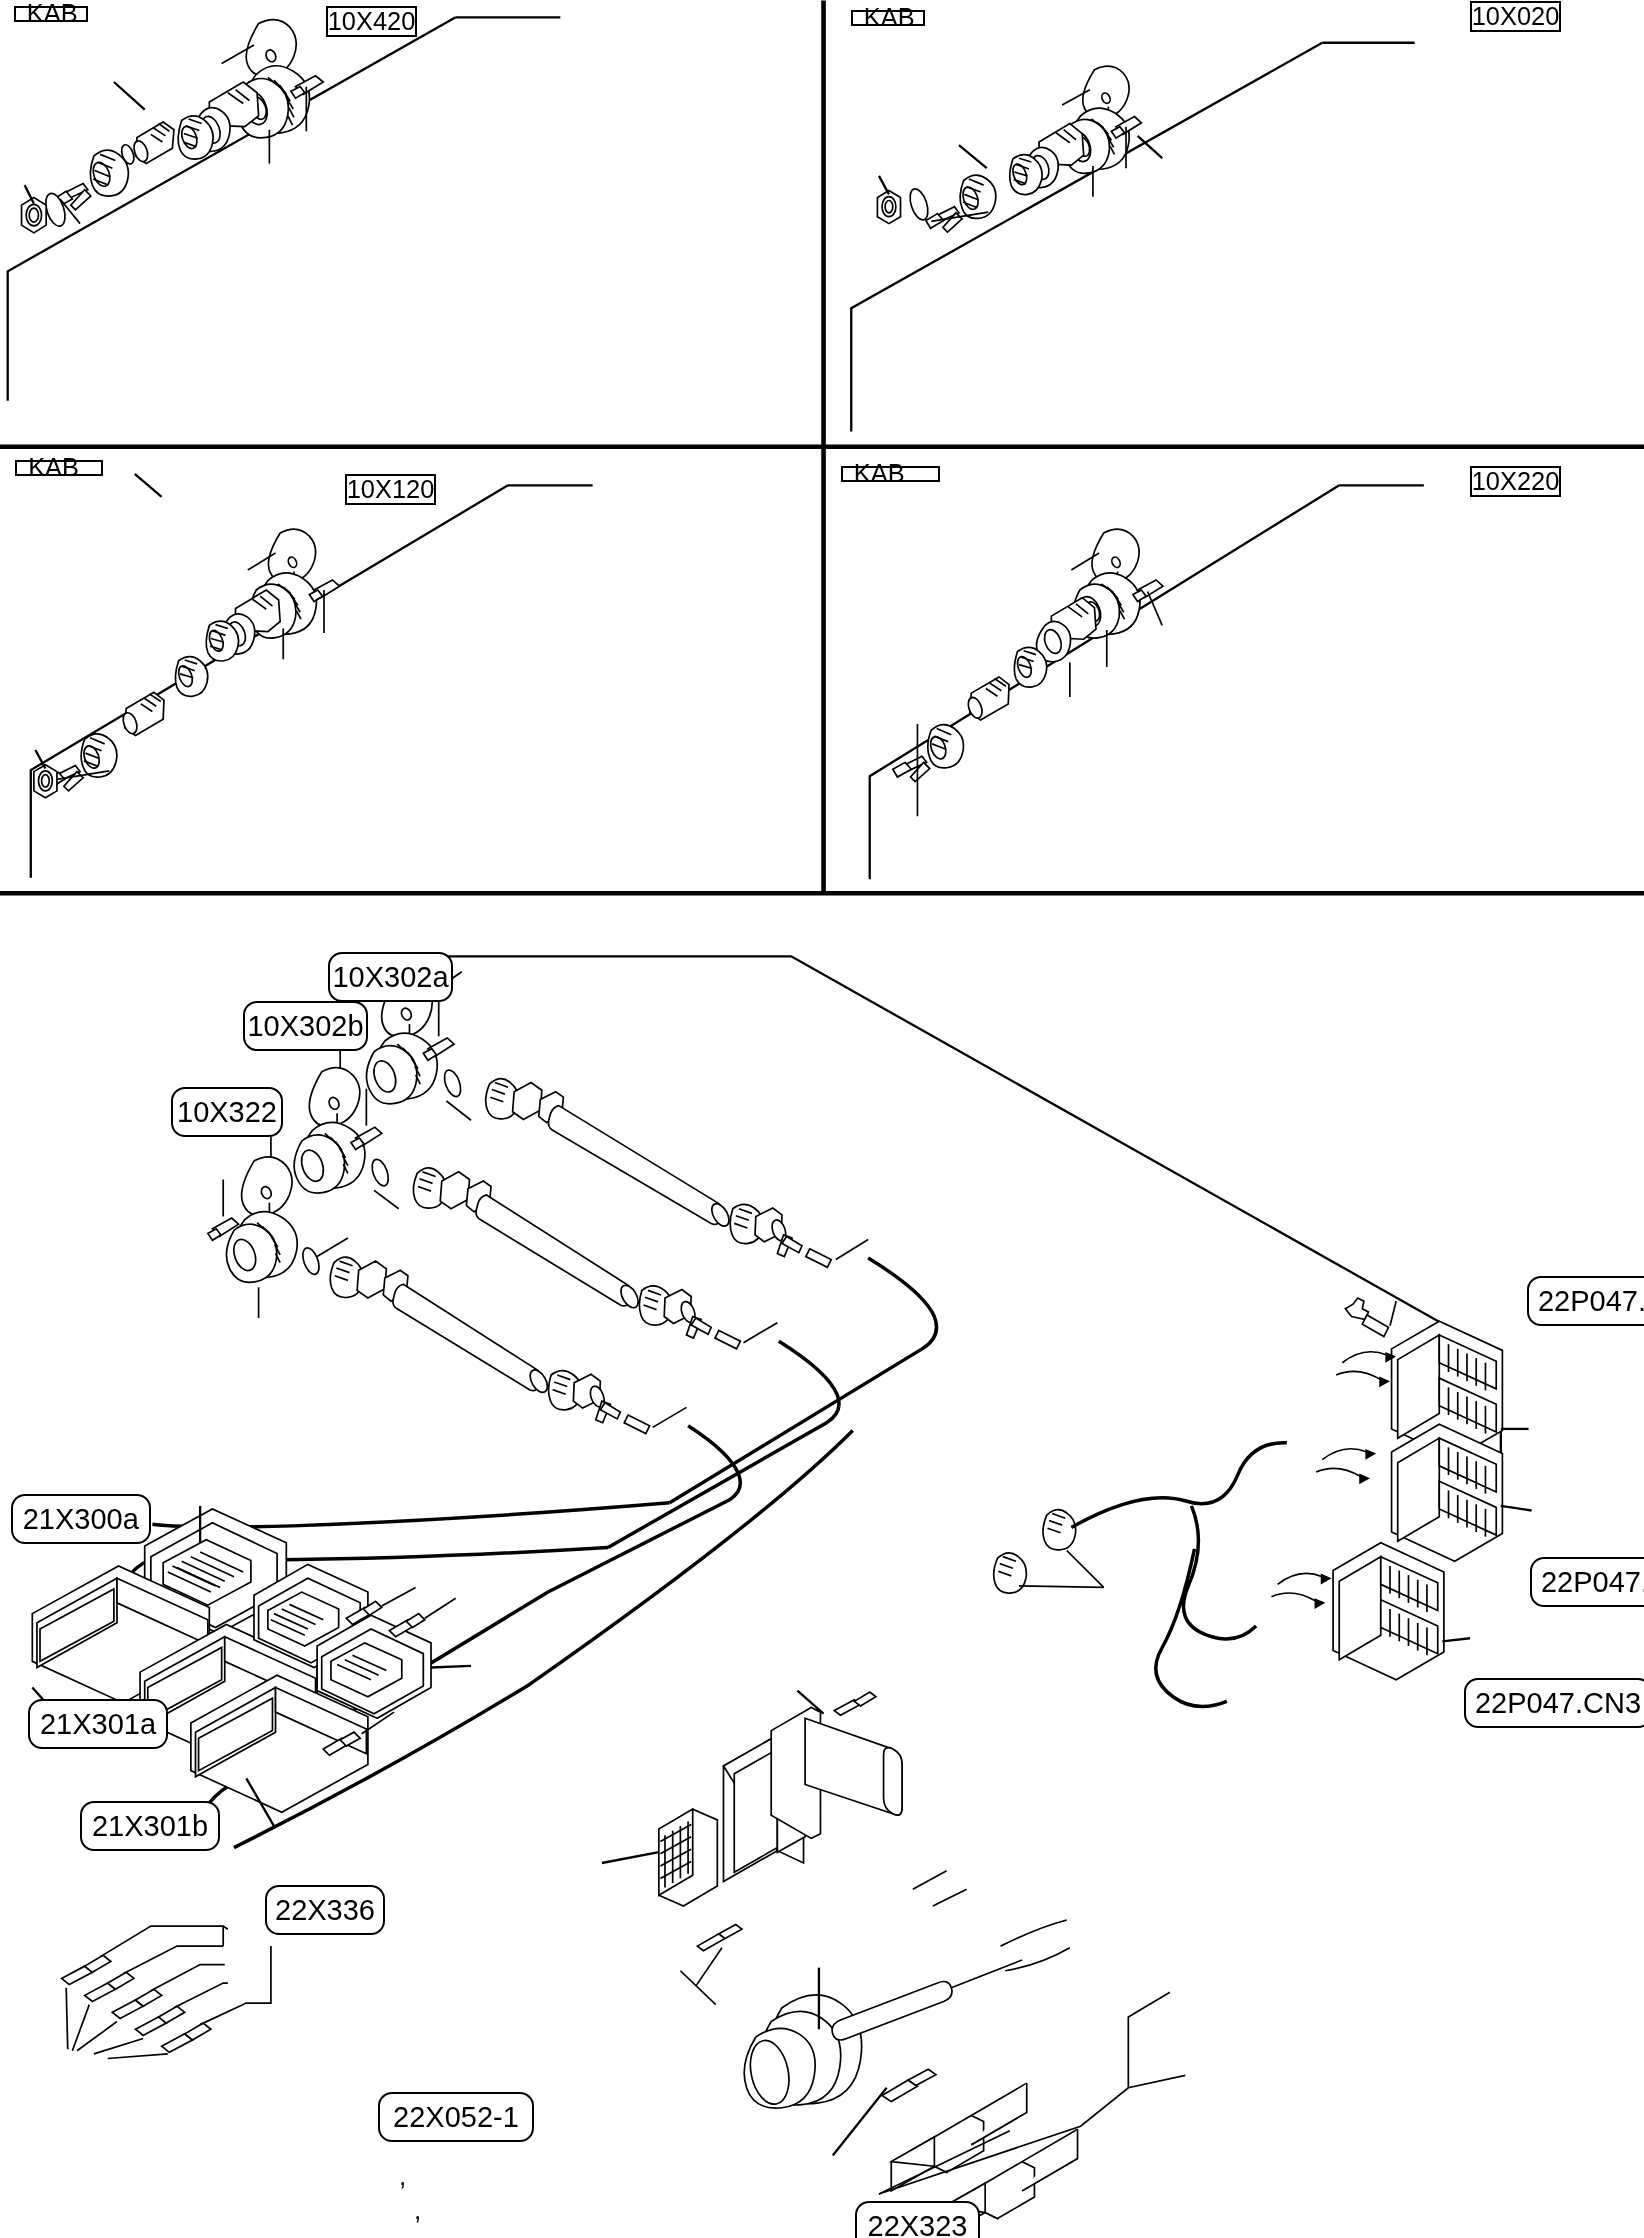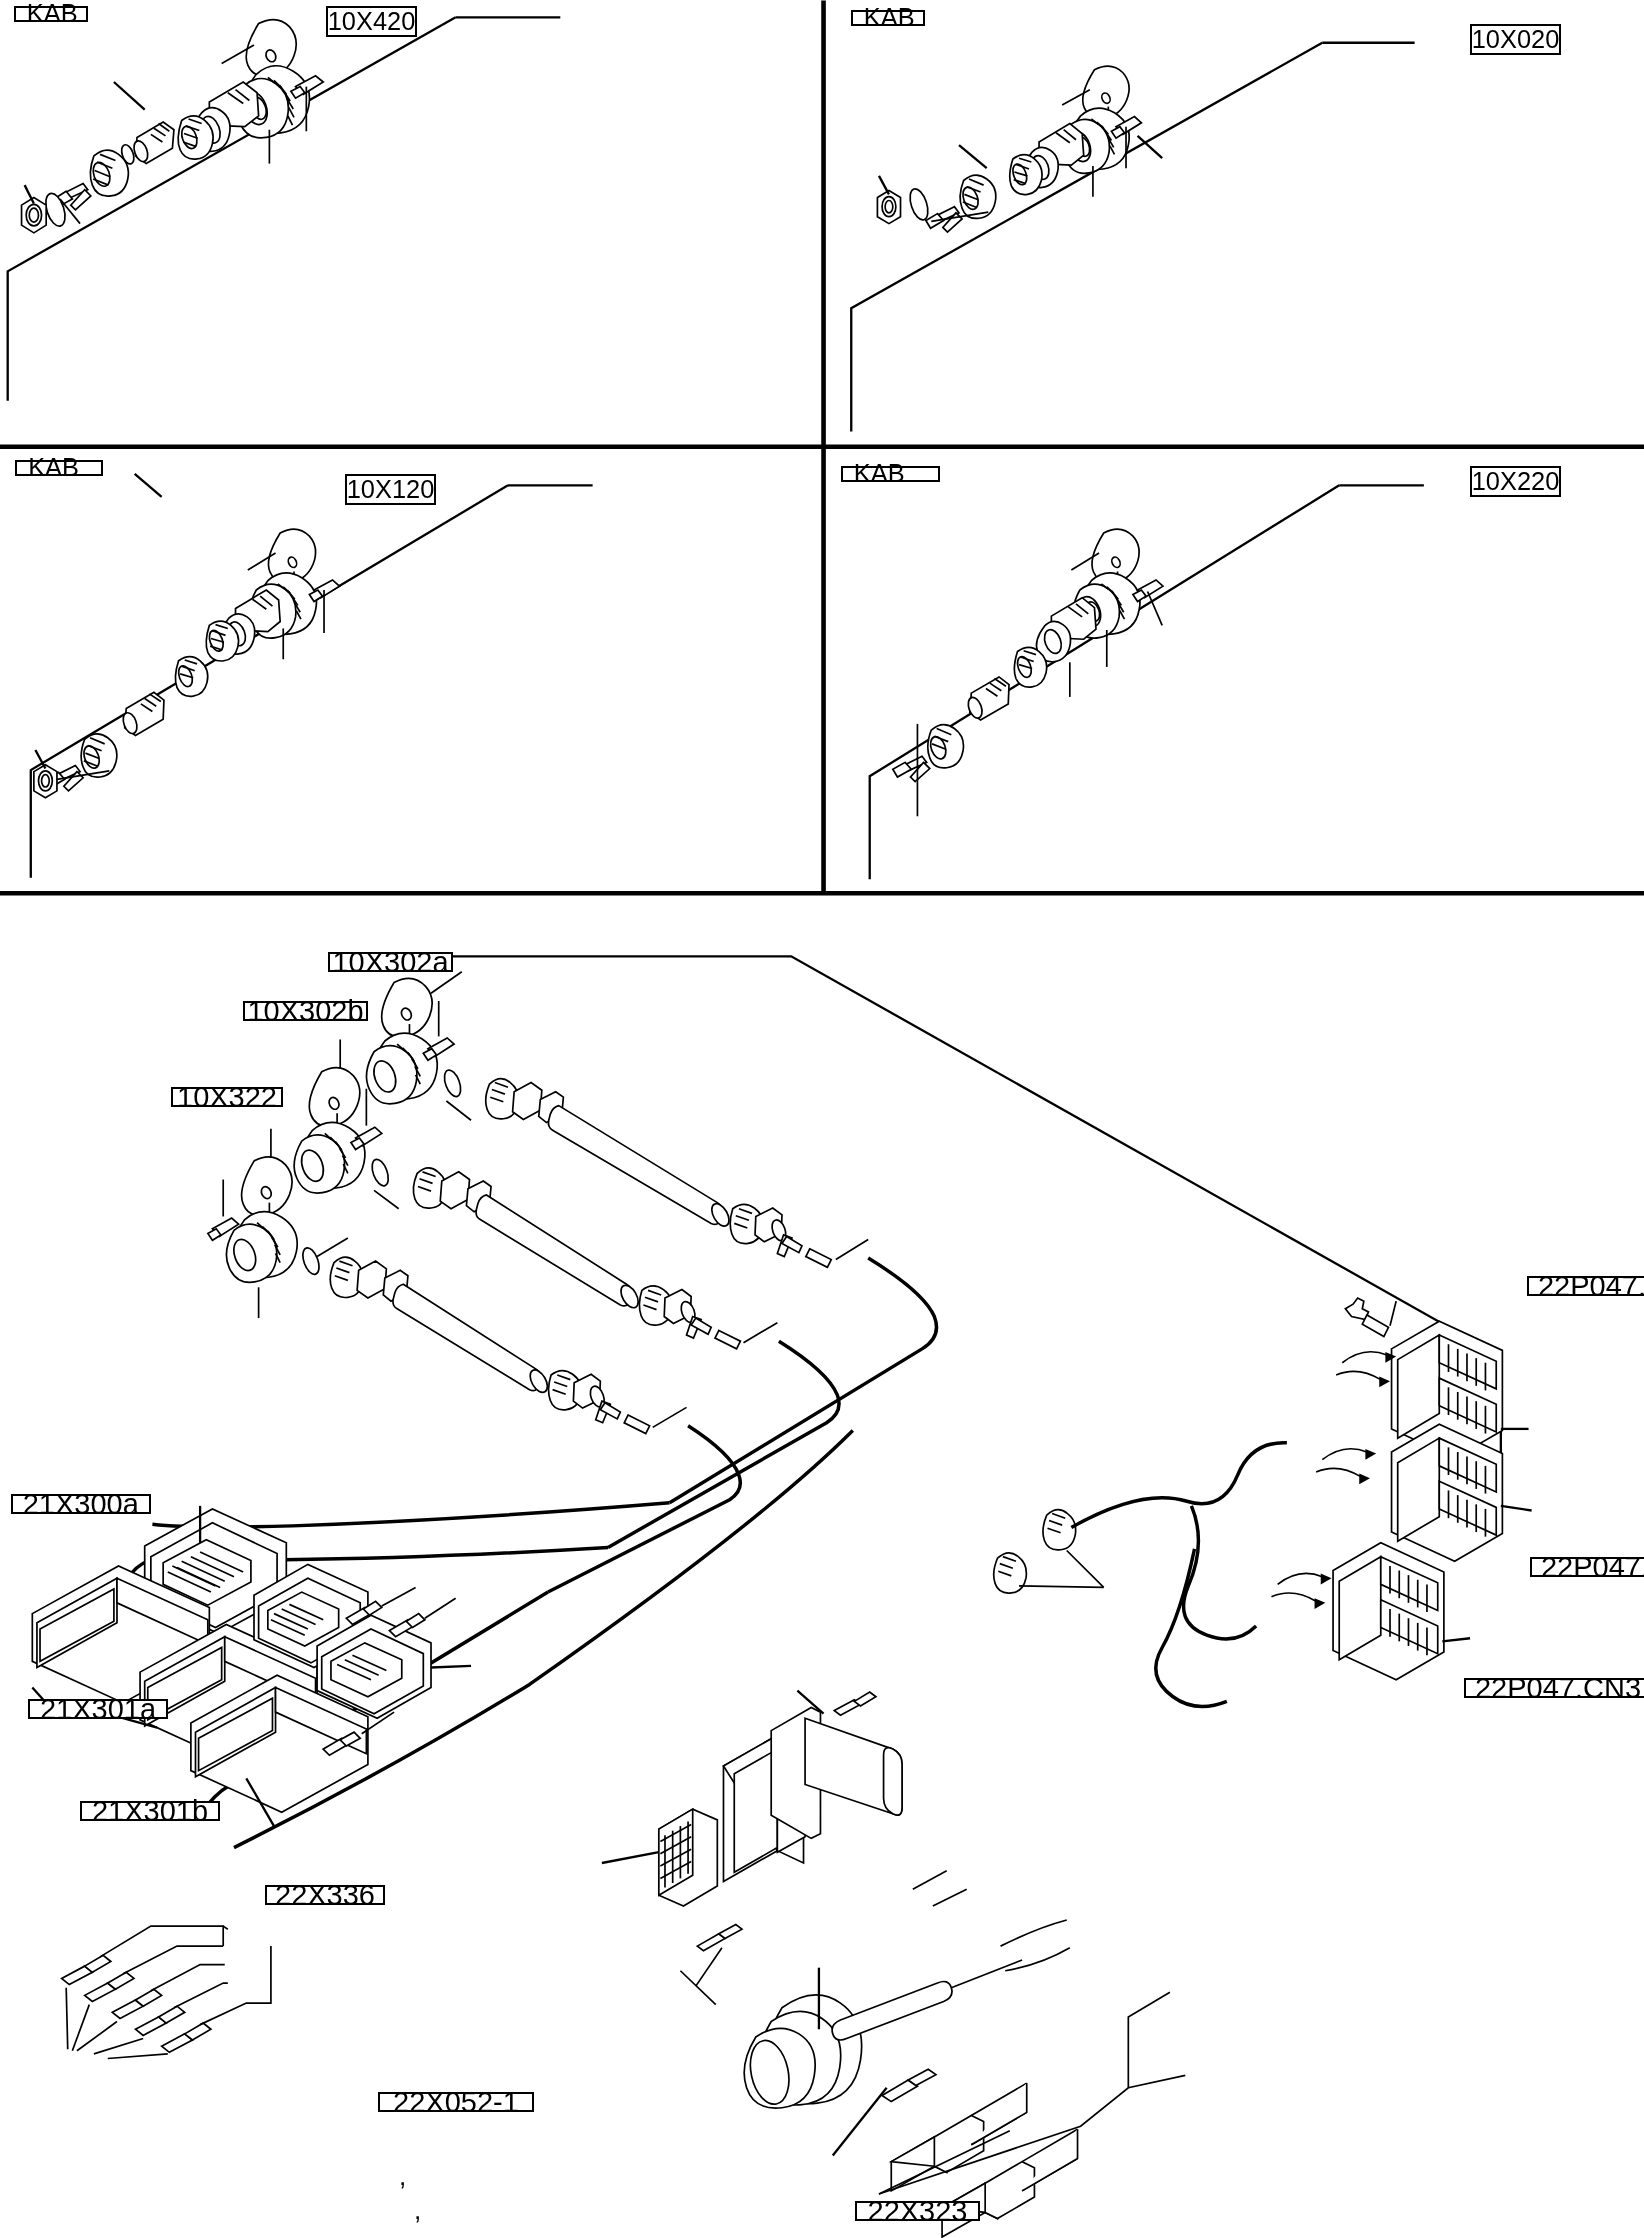--- a/index.html
+++ b/index.html
@@ -7,21 +7,21 @@
   #sheet{position:relative;width:1644px;height:2239px;background:#fff;overflow:hidden;}
   svg.layer{position:absolute;left:0;top:0;width:1644px;height:2239px;overflow:visible;}
   .tagbox{position:absolute;border:2.3px solid #000;background:#fff;display:flex;align-items:center;
           box-sizing:border-box;}
   .tagbox span{display:block;white-space:nowrap;color:#000;font-weight:400;
                font-family:"Liberation Sans",sans-serif;}
   .tag-kab{height:16px;padding:0 4.6px;}
   .tag-kab span{font-size:25.4px;line-height:25.4px;padding-left:6.2px;letter-spacing:0px;}
   .tag-code{height:31px;padding:0 0;justify-content:center;}
   .tag-code span{font-size:25.4px;line-height:25.4px;letter-spacing:0px;}
-  .tag-big{height:20px;padding:0 9.2px;justify-content:center;}
+  .tag-big{height:50px;padding:0 9.2px;justify-content:center;border-radius:14px;}
   .tag-big span{font-size:29px;line-height:29px;letter-spacing:0px;}
   .comma{position:absolute;font-size:26px;line-height:15.4px;color:#000;
          font-family:"Liberation Sans",sans-serif;}
   .ln{stroke:#000;fill:none;stroke-linecap:butt;stroke-linejoin:miter;}
   .w1{stroke-width:2.2;}
   .w15{stroke-width:3;}
   .w2{stroke-width:4.5;}
   .w3{stroke-width:6;}
   .fillw{fill:#ffffff;stroke:#000;stroke-width:2.2;}
   .fillk{fill:#000000;stroke:none;}
@@ -215,21 +215,21 @@
         <path class="fillw" d="M1140 256 l15 -9 l15 9 l0 25 l-15 9 l-15 -9 z"></path>
         <ellipse class="fillw" cx="1155" cy="268" rx="9" ry="13"></ellipse>
         <ellipse class="fillw" cx="1155" cy="268" rx="5" ry="8"></ellipse>
         <line x1="1142" y1="228" x2="1155" y2="252"></line>
       </g>
     </g>
   </svg>
   <div class="tagbox tag-kab" style="left:851px;top:10px;width:74px;">
     <span>KAB</span>
   </div>
-  <div class="tagbox tag-code" style="left:1470px;top:24px;width:91px;text-align:right;">
+  <div class="tagbox tag-code" style="left:1470px;top:1px;width:91px;text-align:right;">
     <span>10X020</span>
   </div>
 
   <svg class="layer" viewBox="0 0 2136 2908" width="1644" height="2239">
     <g class="ln w15">
       <polyline points="660,630 770,630"></polyline>
       <polyline points="660,630 40,1000 40,1140"></polyline>
       <line x1="175" y1="425" x2="210" y2="455" transform="translate(0,190)"></line>
     </g>
     <g>

